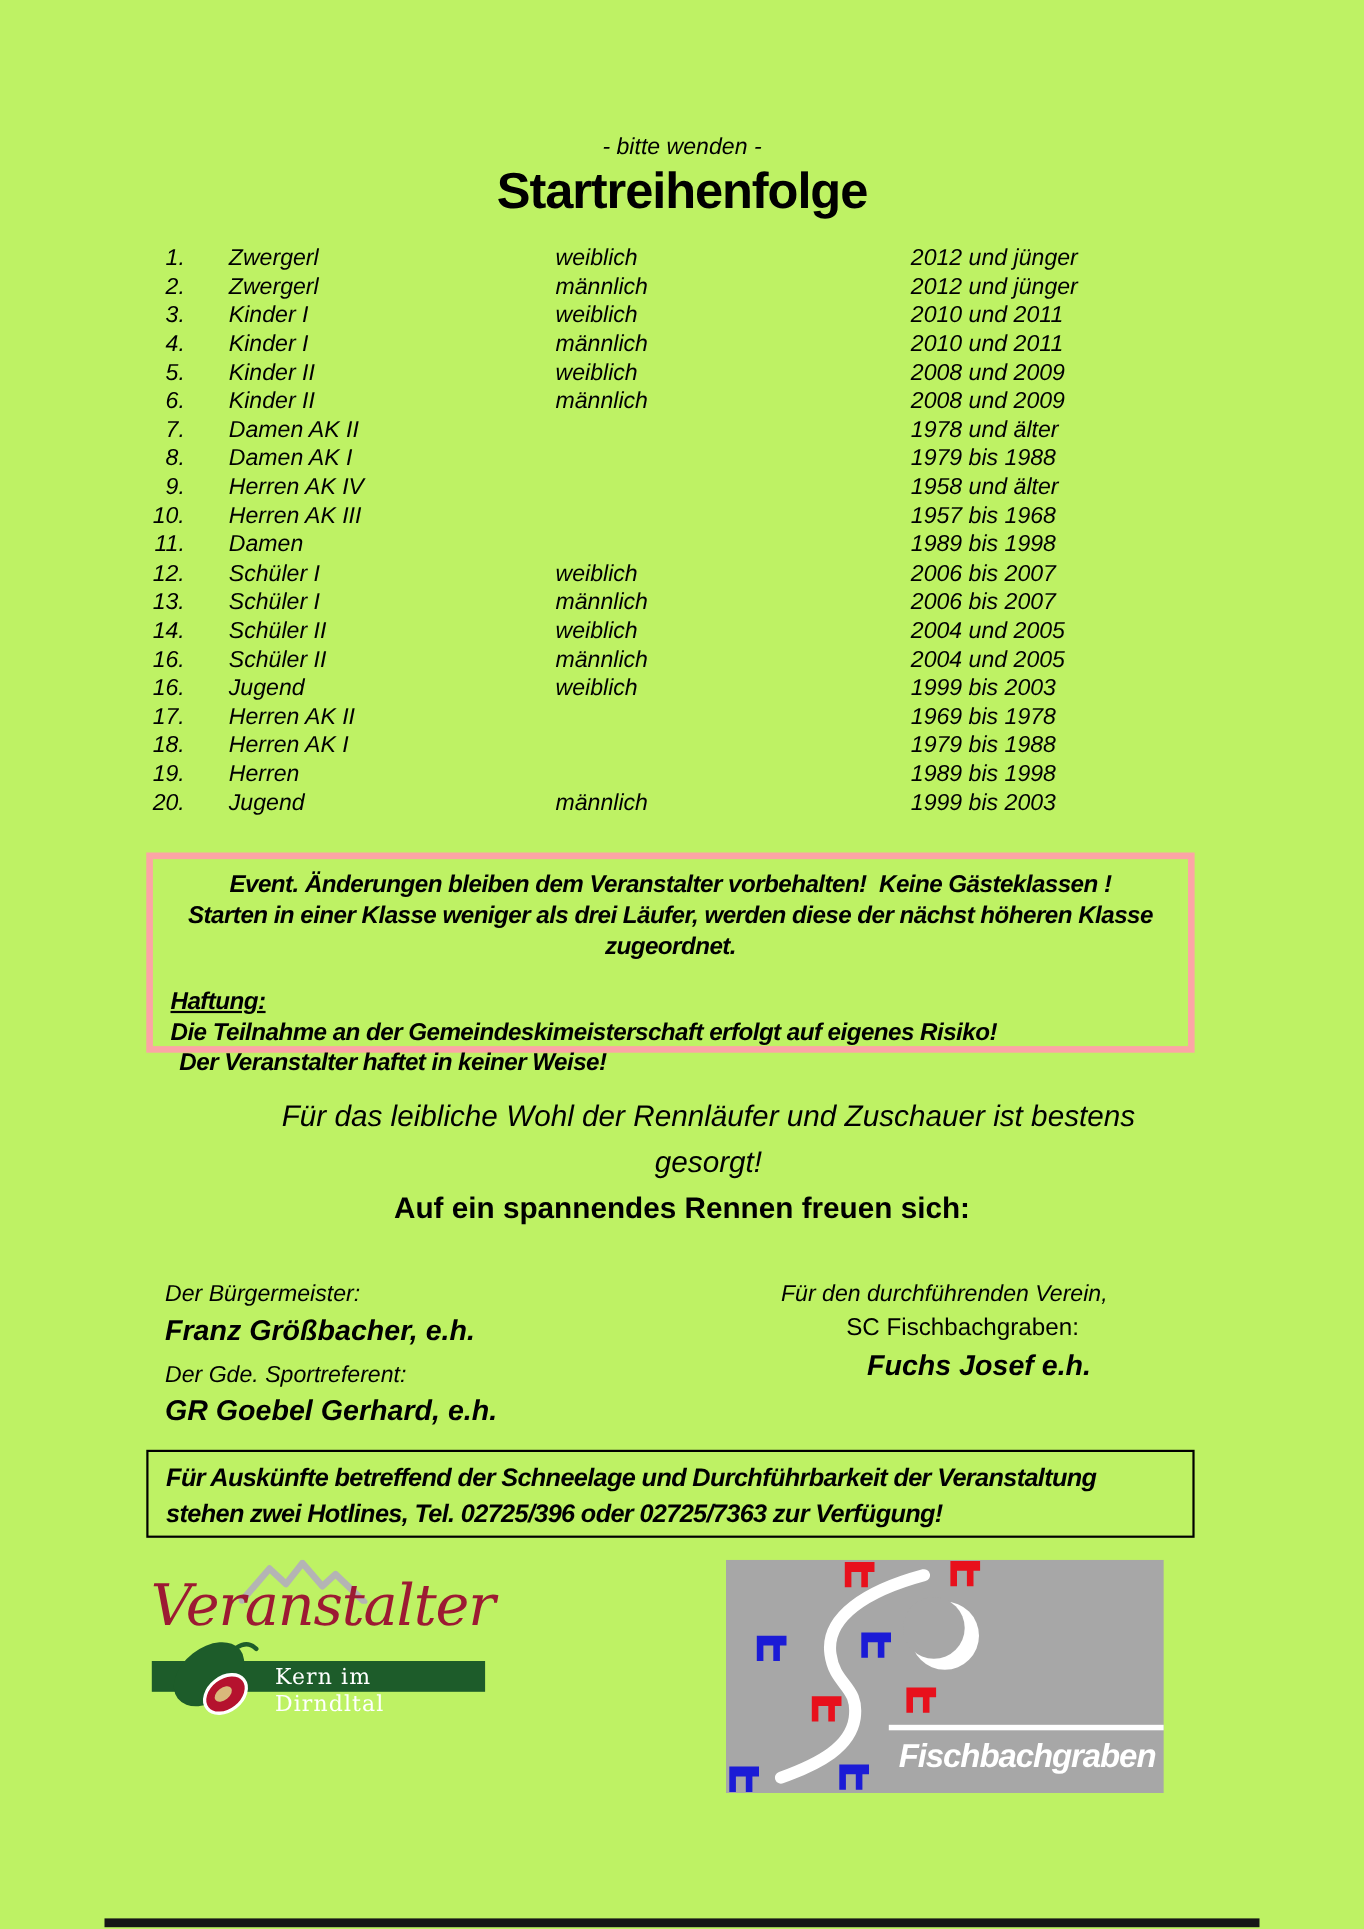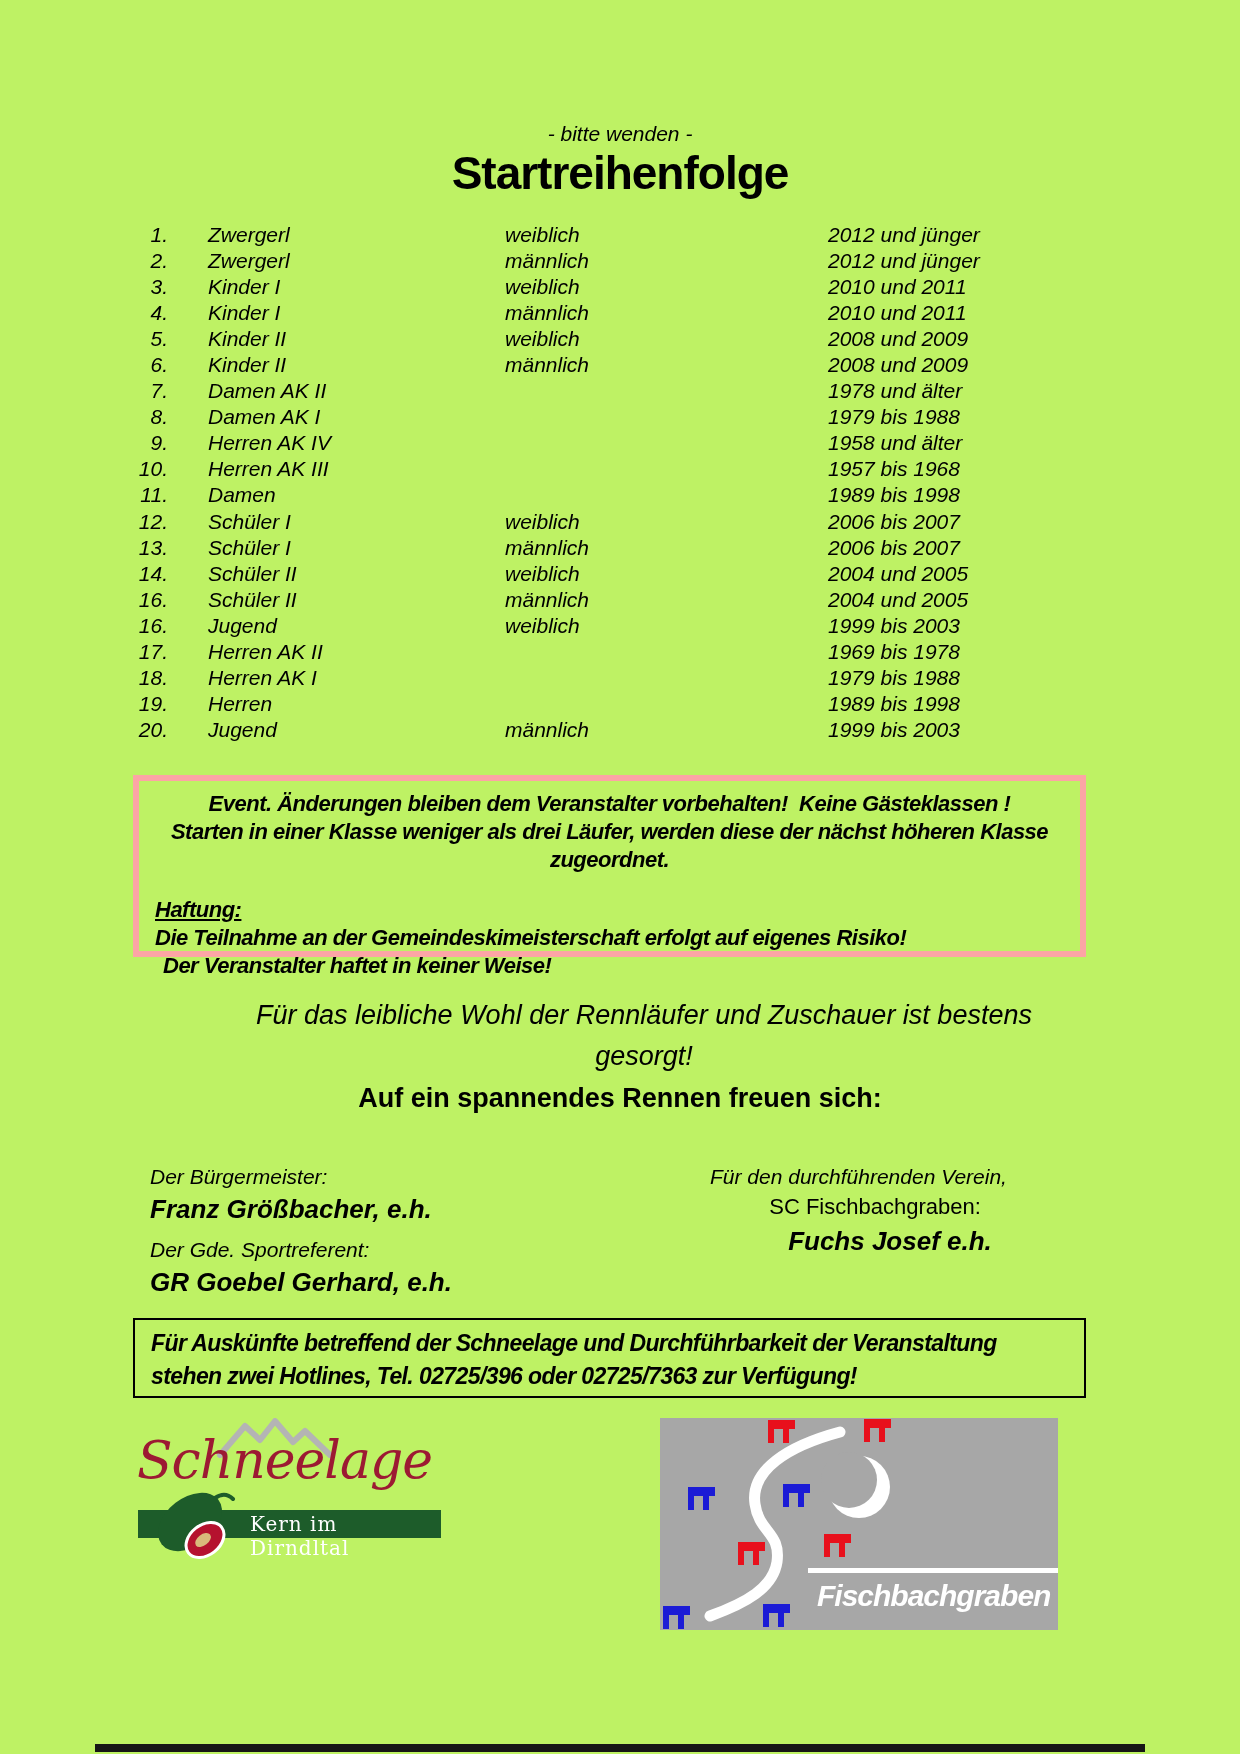--- a/index.html
+++ b/index.html
@@ -255,21 +255,21 @@
 
   <div class="hotline-box">
     <div>Für Auskünfte betreffend der Schneelage und Durchführbarkeit der Veranstaltung</div>
     <div>stehen zwei Hotlines, Tel. 02725/396 oder 02725/7363 zur Verfügung!</div>
   </div>
 
   <div class="logo-fr">
     <svg class="fr-mountains" width="118" height="40" viewBox="0 0 118 40">
       <polyline points="3,37 28,8 43,22 58,3 76,24 88,13 114,38" fill="none" stroke="#b4b4b4" stroke-width="6" stroke-linejoin="round" stroke-linecap="round"></polyline>
     </svg>
-    <div class="fr-name">Schneelage</div>
+    <div class="fr-name">Veranstalter</div>
     <div class="fr-bar">
       <div class="fr-bar-text">Kern im Dirndltal</div>
     </div>
     <svg class="fr-leaf" width="100" height="80" viewBox="0 0 100 80">
       <ellipse cx="45" cy="32" rx="36" ry="24" fill="#1d5c2a" transform="rotate(-38 45 32)"></ellipse>
       <path d="M70,8 q10,-7 18,1" fill="none" stroke="#1d5c2a" stroke-width="4" stroke-linecap="round"></path>
       <ellipse cx="60" cy="50" rx="21" ry="15" fill="#b5122e" stroke="#ffffff" stroke-width="3" transform="rotate(-38 60 50)"></ellipse>
       <ellipse cx="58" cy="50" rx="9" ry="5.5" fill="#d9b97b" transform="rotate(-38 58 50)"></ellipse>
     </svg>
   </div>

